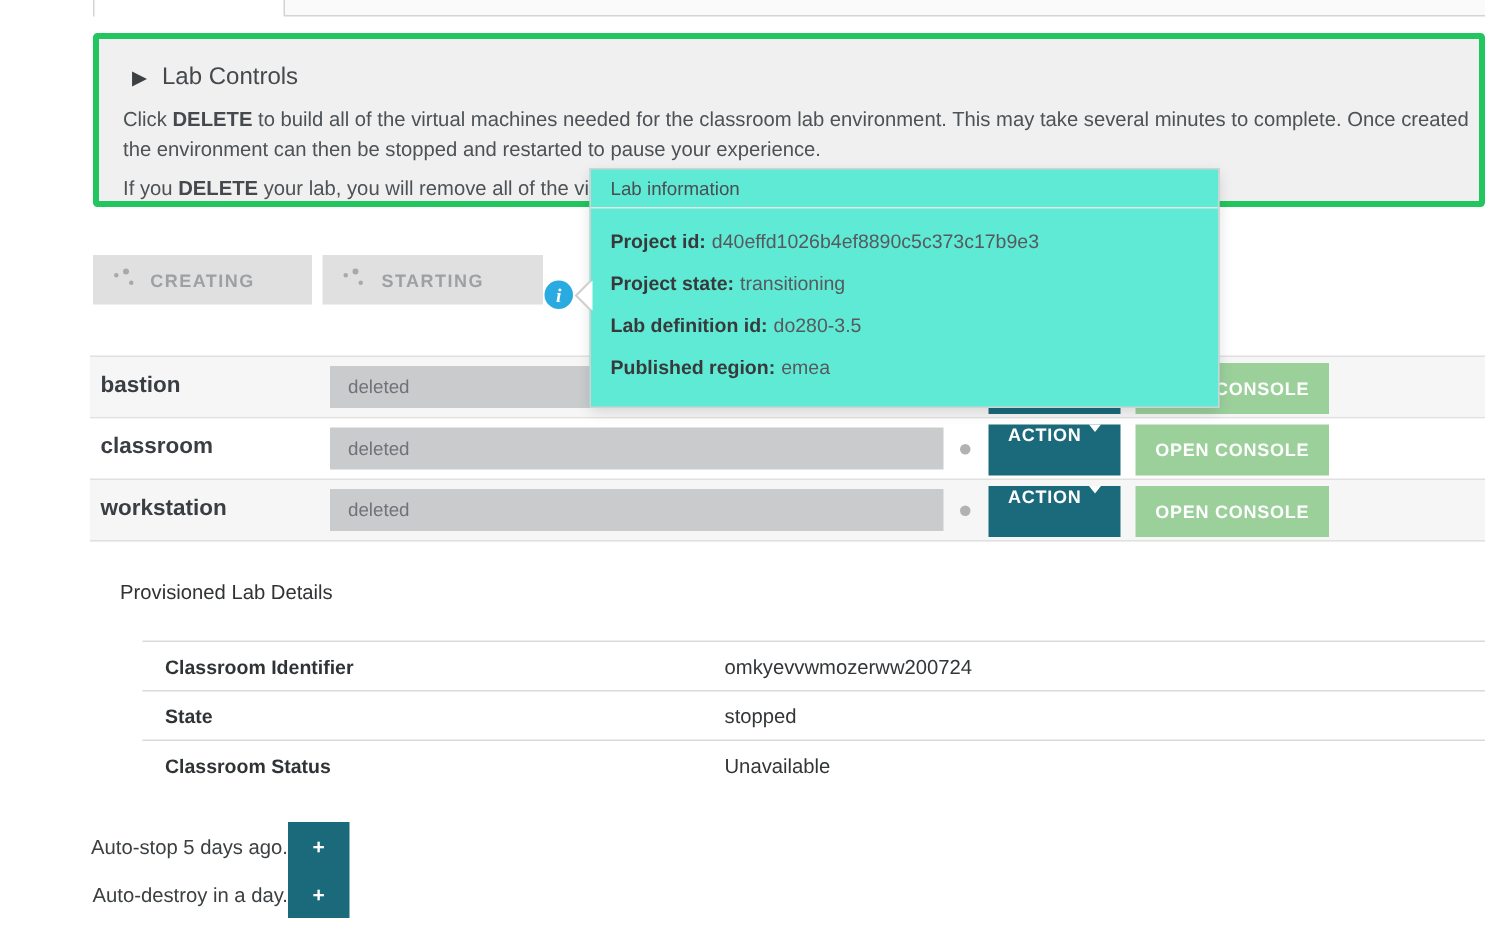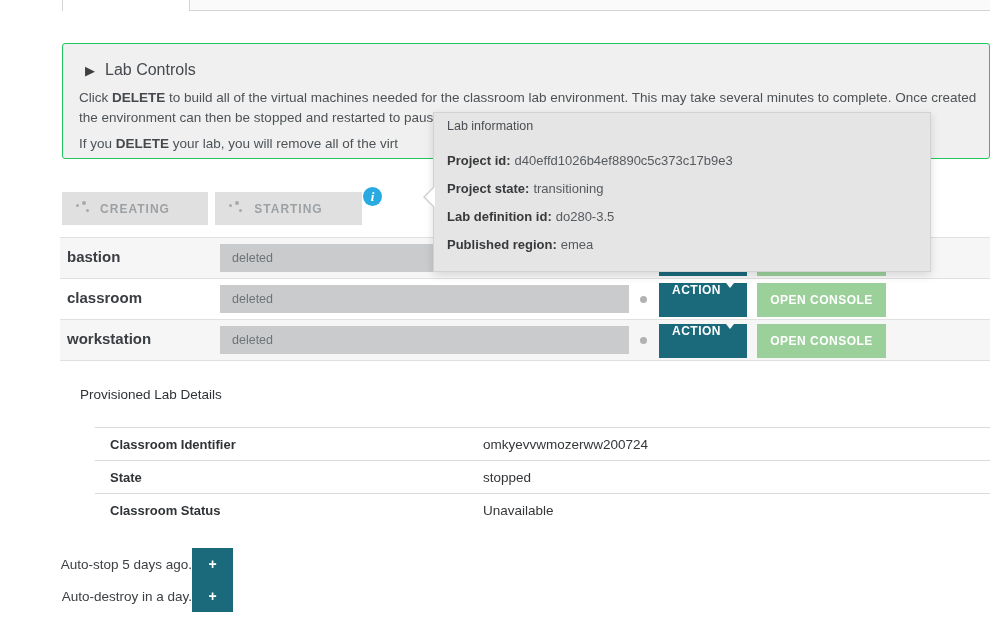--- a/index.html
+++ b/index.html
@@ -7,31 +7,31 @@
   body { font-family:"Liberation Sans", sans-serif; }
   #screen { position:relative; width:999px; height:622px; background:#fff; overflow:hidden; }
 
   
   .tab-active { position:absolute; left:62px; top:0; width:128px; height:11px;
     background:#fff; border-left:1px solid #d4d4d4; border-right:1px solid #d4d4d4; }
   .tab-strip-rest { position:absolute; left:190px; top:0; width:800px; height:11px;
     background:#fafafa; border-bottom:1px solid #d4d4d4; }
 
   
-  .panel { position:absolute; left:62px; top:43px; width:928px; height:116px;
-    background:#f0f0f0; border:1px solid #22c55e; border-radius:3px;padding-left:38px; }
+  .panel { position:absolute; left:62px; top:22px; width:928px; height:116px;
+    background:#f0f0f0; border:4px solid #22c55e; border-radius:3px;padding-left:38px; }
   .panel-title { position:absolute; left:22px; top:17px; font-size:16px; color:#45494d; }
   .caret-right { display:inline-block; margin-right:10px; font-size:13px; color:#3c4043; }
   .panel-p { position:absolute; left:16px; width:906px; font-size:13.5px; line-height:20px; color:#4d5256; }
   .panel-p b { font-weight:700; color:#45494d; }
   .p1 { top:44px; }
   .p2 { top:90px; }
 
   
-  .status-btn { position:absolute; top:192px; height:33px; background:#e0e0e0;
+  .status-btn { position:absolute; top:170px; height:33px; background:#e0e0e0;
     color:#9da1a4; font-size:12px; font-weight:700; letter-spacing:1px;
     display:flex; align-items:center; justify-content:center; border:none; cursor:default; }
   .btn-creating { left:62px; width:146px; }
   .btn-starting { left:215px; width:147px; }
   .spinner { position:absolute; left:14px; top:9px; width:15px; height:15px; }
   .spinner i { position:absolute; border-radius:50%; background:#a7a9ab; }
   .spinner i:nth-child(1){ width:3px;height:3px;left:0;top:3px; }
   .spinner i:nth-child(2){ width:4px;height:4px;left:6px;top:0; }
   .spinner i:nth-child(3){ width:3px;height:3px;left:10px;top:8px; }
 
@@ -51,22 +51,22 @@
   .vm-dot { position:absolute; left:580px; top:17px; width:7px; height:7px; border-radius:50%; background:#b2b2b2; }
   .btn-action { position:absolute; left:599px; top:4px; width:88px; height:34px; background:#1b6a7c;
     color:#fff; border:none; font-size:12px; font-weight:700; letter-spacing:0.5px; cursor:pointer;
     display:flex; align-items:flex-start; justify-content:center; }
   .caret-down { display:inline-block; margin-left:5px; width:0; height:0;
     border-left:4px solid transparent; border-right:4px solid transparent; border-top:5px solid #fff; }
   .btn-console { position:absolute; left:697px; top:4px; width:129px; height:34px; background:#9bd09b;
     color:#fff; border:none; font-size:12px; font-weight:700; letter-spacing:0.5px; cursor:pointer; }
 
   
-  .tooltip { position:absolute; left:393px; top:112px; width:498px; background:#e5e5e5;
-    border:1px solid #d2d2d2; box-shadow:0 3px 9px rgba(0,0,0,0.13); z-index:20;margin-left:40px; }
+  .tooltip { position:absolute; left:393px; top:112px; width:420px; background:#5eead4;
+    border:1px solid #d2d2d2; box-shadow:0 3px 9px rgba(0,0,0,0.13); z-index:20; }
   .tooltip-title { padding:6px 13px 5px; font-size:12.5px; color:#4a4e52; border-bottom:1px solid #e6e6e6; }
   .tooltip-body { padding:14px 13px 6px; }
   .tooltip-field { margin-bottom:13px; font-size:13px; color:#565a5e; }
   .tooltip-field b { font-weight:700; color:#37393b; margin-right:4px; }
   .tooltip-arrow-border { position:absolute; left:-11px; top:73px; width:0; height:0;
     border-top:11px solid transparent; border-bottom:11px solid transparent; border-right:11px solid #cfcfcf; }
   .tooltip-arrow { position:absolute; left:-9px; top:74px; width:0; height:0;
     border-top:10px solid transparent; border-bottom:10px solid transparent; border-right:10px solid #fff; }
 
   

